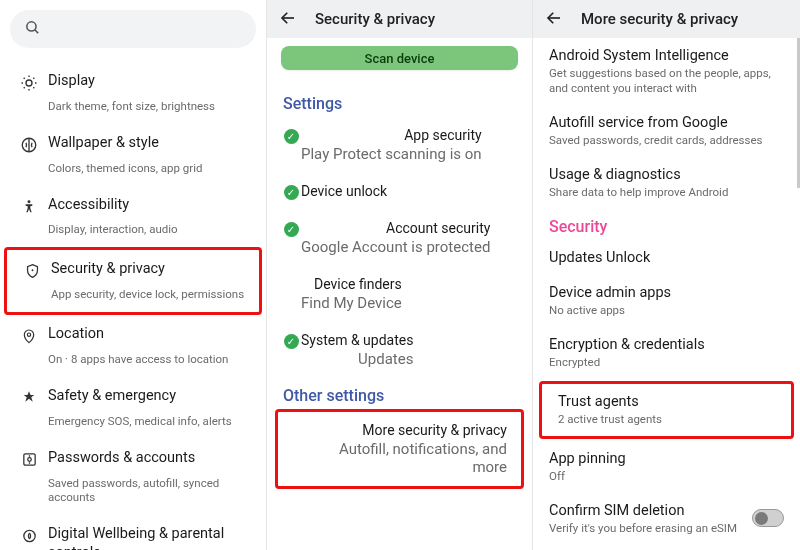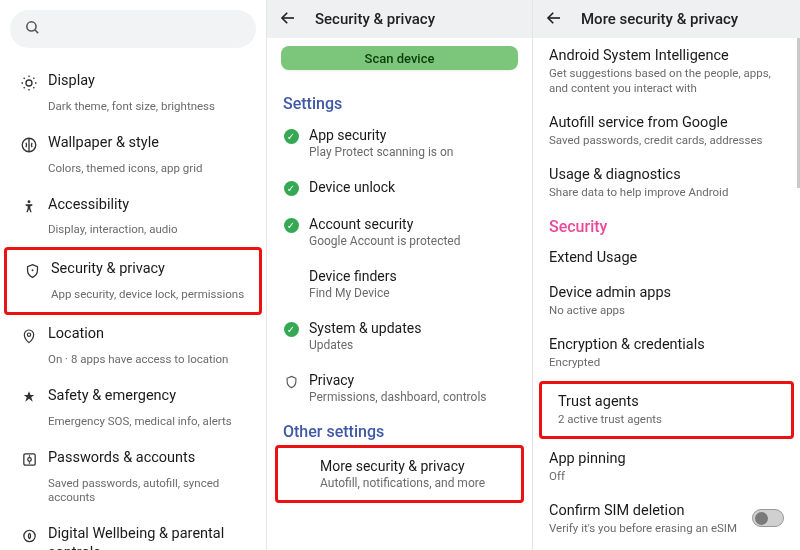--- a/index.html
+++ b/index.html
@@ -28,23 +28,23 @@
 
   .highlight { border: 3px solid #e11; border-radius: 4px; }
 
   .scan-btn { margin: 8px 14px 16px 14px; height: 24px; background: #7bc67b; border-radius: 8px; display:flex; align-items:center; justify-content:center; color:#0b3d0b; font-size:13px; font-weight:500; box-shadow: 0 1px 2px rgba(0,0,0,.08); cursor:pointer; }
 
   .section-label { font-size: 16px; color: #4059a6; padding: 8px 16px 4px 16px; font-weight: 500; }
   .section-label.grey { color: #ec4899; }
 
   .row { display:flex; align-items:flex-start; padding: 10px 14px; cursor:pointer; }
   .row .bullet { width: 20px; flex-shrink:0; display:flex; justify-content:center; margin-top:2px; }
-  .row .texts { margin-left: 8px; }
+  .row .texts { margin-left: 0; text-align: right; }
   .row .label { font-size: 14px; color:#1a1a1a; }
-  .row .sub { font-size: 12px; color:#6b6b6b; margin-top:2px; }
+  .row .sub { font-size: 15px; color:#6b6b6b; margin-top:2px; }
 
   .check { width:15px; height:15px; border-radius:50%; background:#34a853; display:flex; align-items:center; justify-content:center; color:#fff; font-size:10px; }
 
   .row-right { padding: 9px 16px; cursor:pointer; }
   .row-right .label { font-size: 14.5px; color:#1a1a1a; }
   .row-right .sub { font-size: 11.5px; color:#6b6b6b; margin-top:2px; line-height:1.3; }
 
   .toggle { width: 32px; height: 18px; border-radius: 10px; background: #d0d0d0; border:1px solid #999; position:relative; flex-shrink:0; }
   .toggle:after { content:""; position:absolute; left:2px; top:1.5px; width:13px; height:13px; border-radius:50%; background:#7a7a7a; }
 
@@ -218,31 +218,20 @@
         </div>
         <div class="row">
           <div class="bullet">
             <div class="check">✓</div>
           </div>
           <div class="texts">
             <div class="label">System &amp; updates</div>
             <div class="sub">Updates</div>
           </div>
         </div>
-        <div class="row">
-          <div class="bullet">
-            <svg width="15" height="16" viewBox="0 0 24 24" fill="none" stroke="#555" stroke-width="1.8">
-              <path d="M12 3l7 3v5c0 5-3 8-7 10-4-2-7-5-7-10V6z"></path>
-            </svg>
-          </div>
-          <div class="texts">
-            <div class="label">Privacy</div>
-            <div class="sub">Permissions, dashboard, controls</div>
-          </div>
-        </div>
       </div>
     <div class="section-label">Other settings</div>
     <div class="row highlight highlight-mid">
       <div class="bullet"></div>
       <div class="texts">
         <div class="label">More security &amp; privacy</div>
         <div class="sub">Autofill, notifications, and more</div>
       </div>
     </div>
   </div>
@@ -269,21 +258,21 @@
         </div>
         <div class="row-right">
           <div class="label">Usage &amp; diagnostics</div>
           <div class="sub">Share data to help improve Android</div>
         </div>
       </div>
     <div class="section-label grey">Security</div>
     <div id="right-sec">
         <div class="row-right">
           <div>
-            <div class="label">Extend Usage</div>
+            <div class="label">Updates Unlock</div>
           </div>
         </div>
         <div class="row-right">
           <div>
             <div class="label">Device admin apps</div>
             <div class="sub">No active apps</div>
           </div>
         </div>
         <div class="row-right">
           <div>

